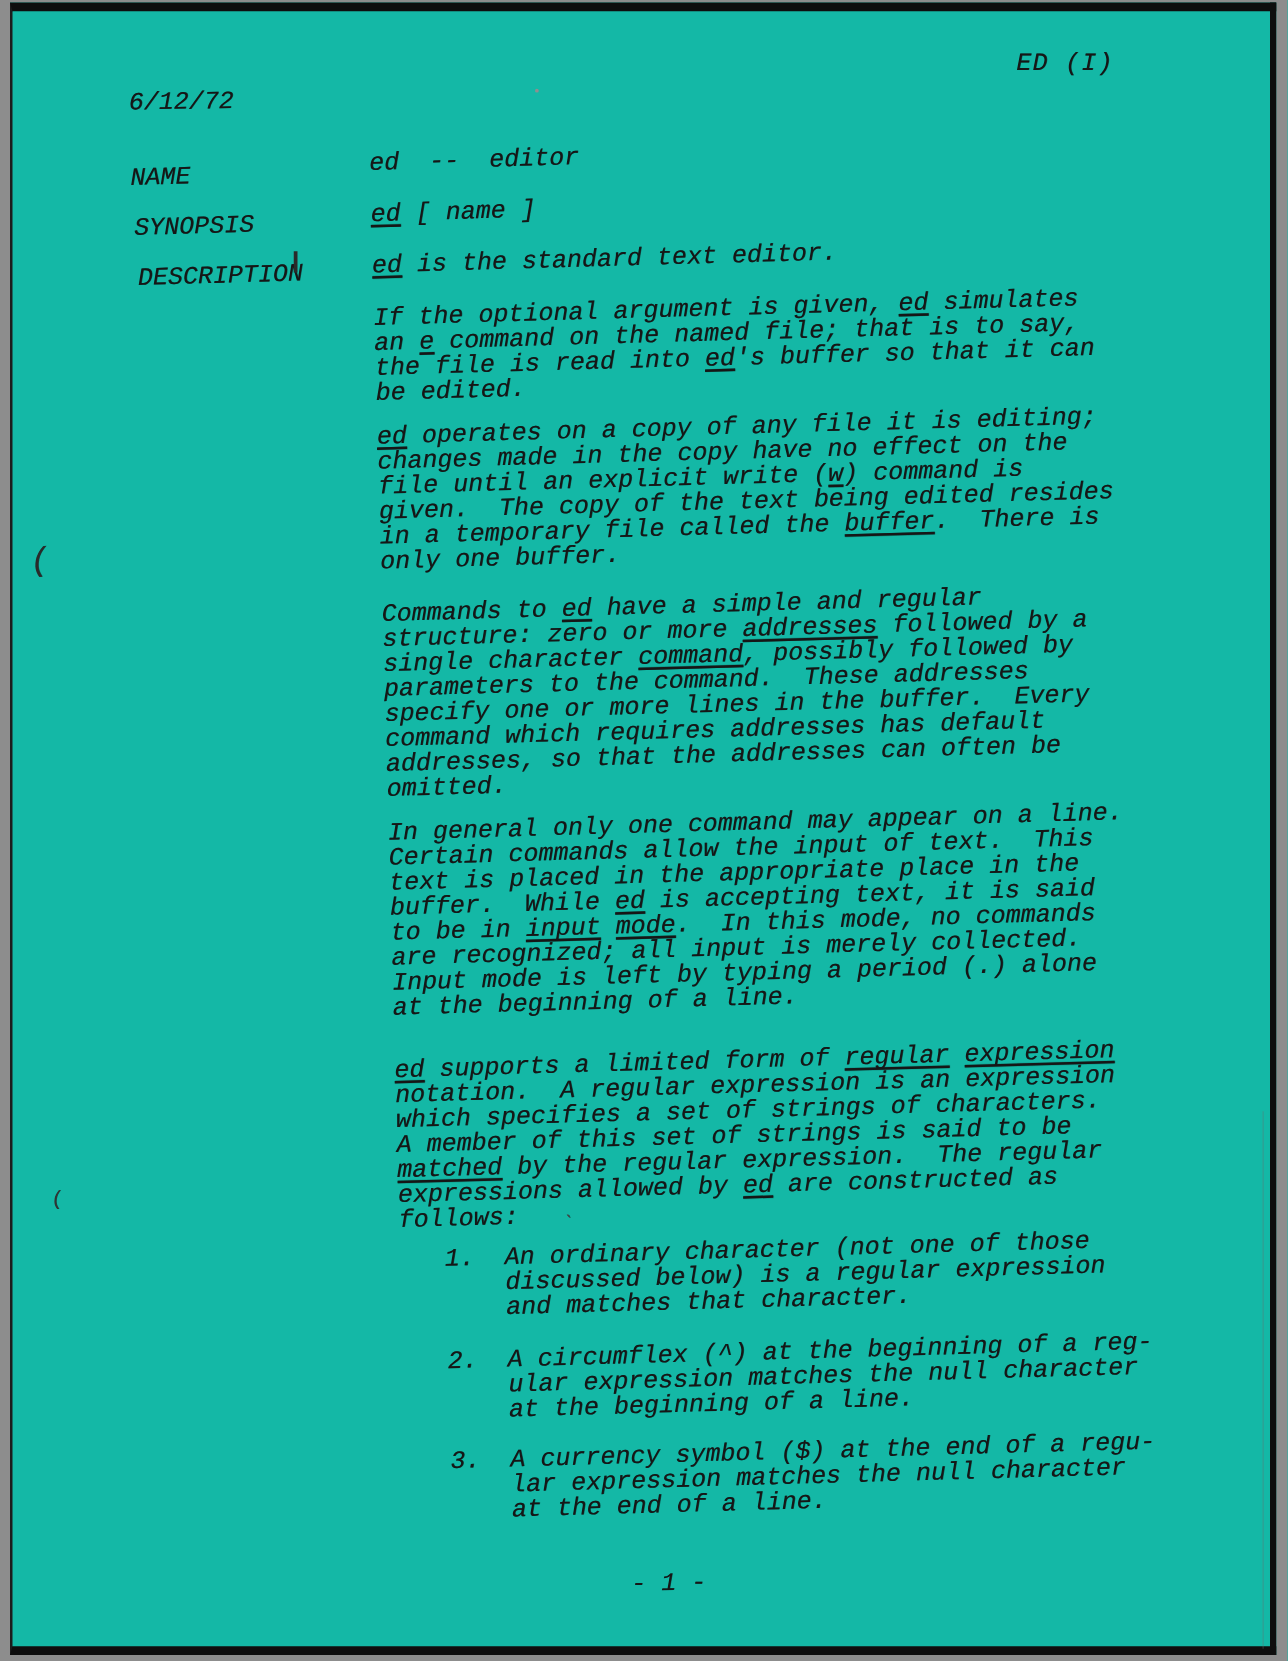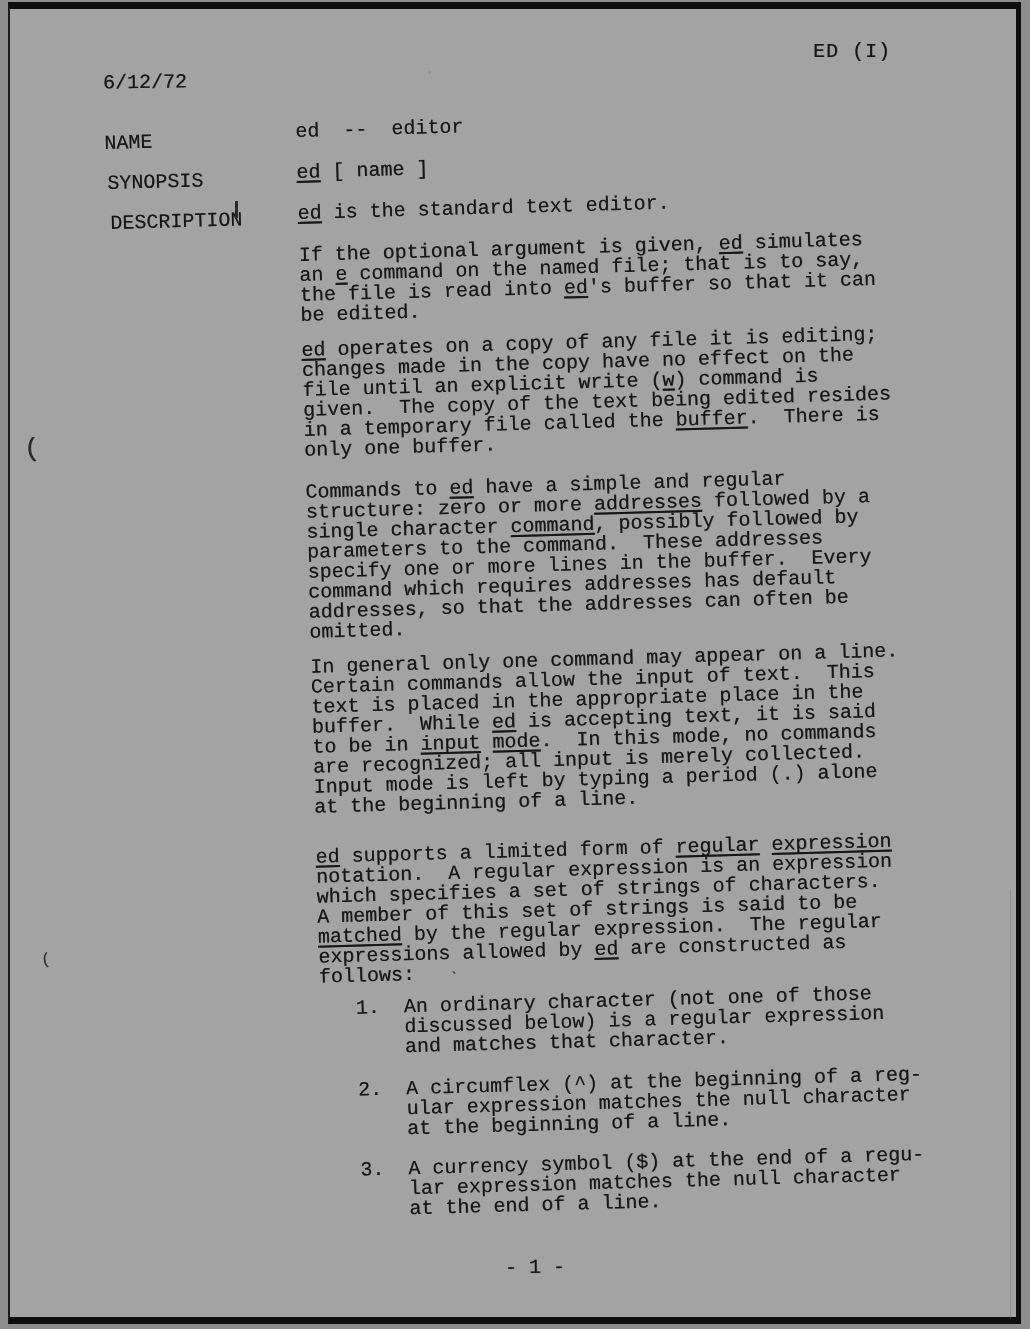--- a/index.html
+++ b/index.html
@@ -3,25 +3,26 @@
 <meta charset="utf-8">
 <style>
   html,body{margin:0;padding:0;}
   body{
     width:1030px;height:1329px;position:relative;overflow:hidden;
     background:#8d8d8d;
     font-family:"Liberation Mono","DejaVu Sans Mono",monospace;
   }
   .page{
     position:absolute;left:8px;top:2px;width:1006px;height:1308px;
-    background:#a3a3a3;
+    background:#14b8a6;
     border-top:7px solid #0e0e0e;
     border-bottom:7px solid #0e0e0e;
     border-left:2px solid #1c1c1c;
     border-right:5px solid #0e0e0e;
+    font-style:italic;
   }
   .typed{
     color:#161616;
     font-size:20px;line-height:20px;
     text-shadow:0.4px 0 0 rgba(10,10,10,0.55);
     white-space:pre;
   }
   u{
     text-decoration:underline;
     text-underline-offset:3px;

